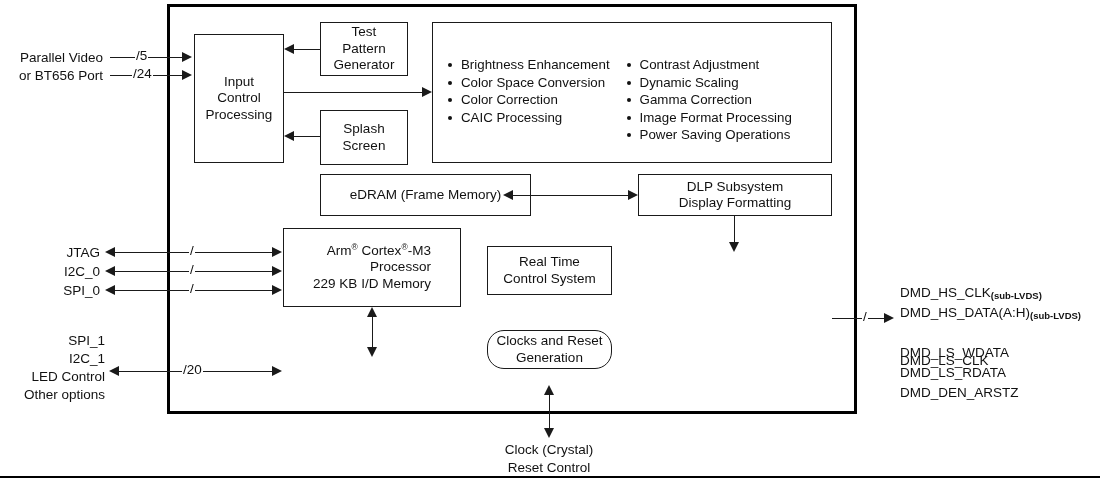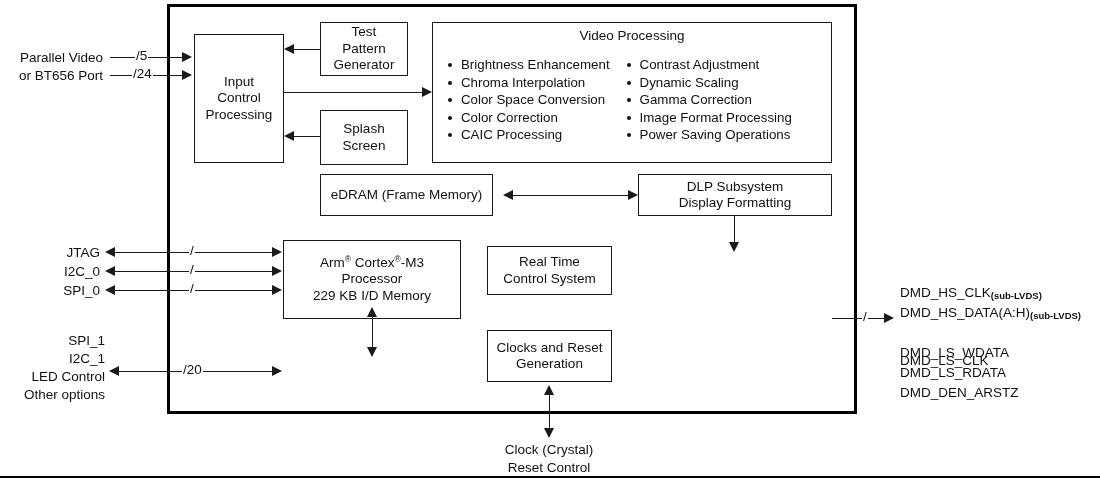--- a/index.html
+++ b/index.html
@@ -176,77 +176,75 @@
       <div>Screen</div>
     </div>
   </div>
   <div class="hline" style="left:293px;top:136px;width:27px;"></div>
   <div class="arr arr-l" style="left:284px;top:131px;"></div>
 
   <div class="hline" style="left:284px;top:92px;width:140px;"></div>
   <div class="arr arr-r" style="left:422px;top:87px;"></div>
 
   <div class="box" style="left:432px;top:22px;width:400px;height:141px;"></div>
-  <div id="vp-title">Video Processing</div>
   <div class="vp-cols">
     <ul class="vp-col">
       <li>Brightness Enhancement</li>
-      <li>Chroma Interpolation</li>
       <li>Color Space Conversion</li>
       <li>Color Correction</li>
       <li>CAIC Processing</li>
     </ul>
     <ul class="vp-col">
       <li>Contrast Adjustment</li>
       <li>Dynamic Scaling</li>
       <li>Gamma Correction</li>
       <li>Image Format Processing</li>
       <li>Power Saving Operations</li>
     </ul>
   </div>
 
-  <div class="box" style="left:320px;top:174px;width:173px;height:42px;">
+  <div class="box" style="left:320px;top:174px;width:211px;height:42px;">
     <div class="inner">eDRAM (Frame Memory)</div>
   </div>
 
   <div class="box" style="left:638px;top:174px;width:194px;height:42px;">
     <div class="inner">
       <div>DLP Subsystem</div>
       <div>Display Formatting</div>
     </div>
   </div>
 
   <div class="hline" style="left:512px;top:195px;width:118px;"></div>
   <div class="arr arr-l" style="left:503px;top:190px;"></div>
   <div class="arr arr-r" style="left:628px;top:190px;"></div>
 
   <div class="vline" style="left:734px;top:216px;height:28px;"></div>
   <div class="arr arr-d" style="left:729px;top:242px;"></div>
 
-  <div class="box" style="left:283px;top:240px;width:178px;height:79px;">
+  <div class="box" style="left:283px;top:228px;width:178px;height:79px;text-align:right;">
     <div class="inner">
       <div><span>Arm</span><span class="sup">®</span><span> Cortex</span><span class="sup">®</span><span>-M3</span></div>
       <div>Processor</div>
       <div>229 KB I/D Memory</div>
     </div>
   </div>
 
 
   <div class="vline" style="left:372px;top:316px;height:33px;"></div>
   <div class="arr arr-u" style="left:367px;top:307px;"></div>
   <div class="arr arr-d" style="left:367px;top:347px;"></div>
 
   <div class="box" style="left:487px;top:246px;width:125px;height:49px;">
     <div class="inner">
       <div>Real Time</div>
       <div>Control System</div>
     </div>
   </div>
 
-  <div class="box" style="left:487px;top:330px;width:125px;height:52px;">
+  <div class="box" style="left:487px;top:330px;width:125px;height:39px;border-radius:17px;">
     <div class="inner">
       <div>Clocks and Reset</div>
       <div>Generation</div>
     </div>
   </div>
 
   <div class="vline" style="left:549px;top:394px;height:36px;"></div>
   <div class="arr arr-u" style="left:544px;top:385px;"></div>
   <div class="arr arr-d" style="left:544px;top:428px;"></div>
   <div class="lbl c" style="left:469px;top:442px;width:160px;">Clock (Crystal)</div>

